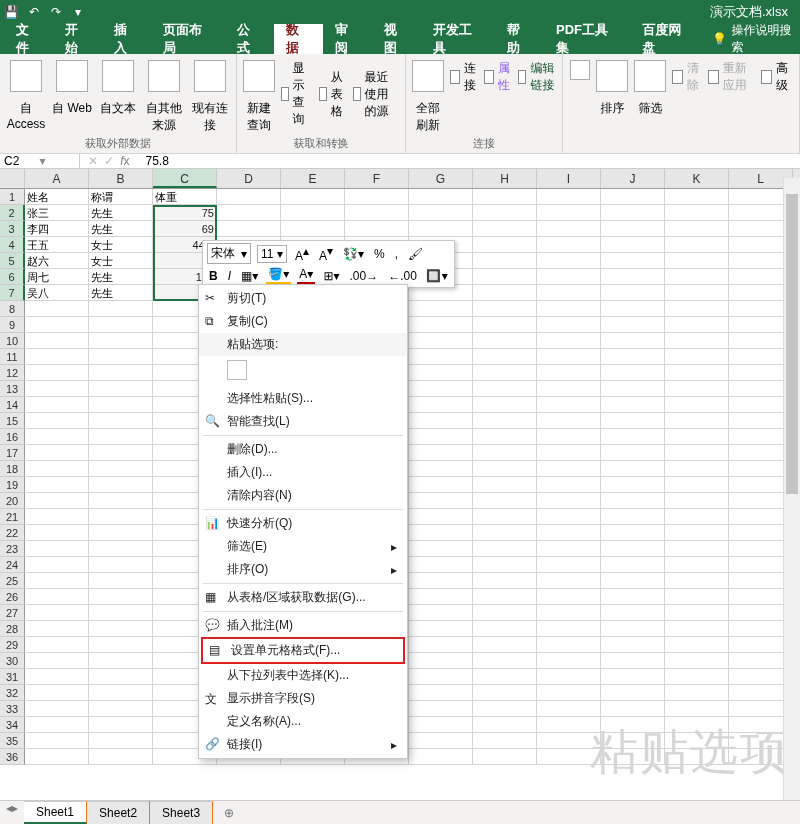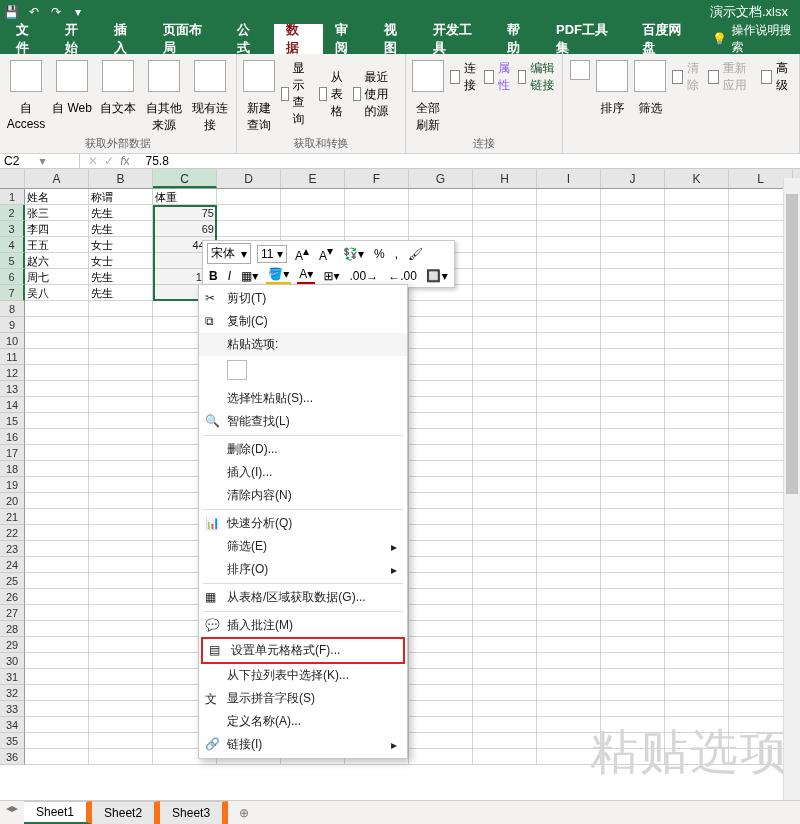--- a/index.html
+++ b/index.html
@@ -65,21 +65,21 @@
 .context-menu .highlight { border: 2px solid #e02020; margin: 0 2px; }
 .context-menu .sub-icons { padding: 4px 10px 4px 28px; }
 .context-menu .sub-icons span { display: inline-block; width: 20px; height: 20px; border: 1px solid #bbb; margin-right: 2px; }
 
 
 .watermark { position: absolute; right: 10px; bottom: 40px; font-size: 48px; color: #d6d6d6; font-family: "SimSun"; letter-spacing: 2px; pointer-events: none; }
 
 
 .sheet-tabs { position: absolute; bottom: 0; left: 0; right: 0; height: 24px; background: #f3f2f1; border-top: 1px solid #ccc; display: flex; align-items: stretch; padding-left: 24px; }
 .sheet-tabs .nav { position: absolute; left: 0; width: 24px; display:flex; align-items:center; justify-content:center; color:#777; }
-.sheet-tab { padding: 0 12px; border-right: 6px solid #f97316; border-top: 1px solid #ccc; display: flex; align-items: center; background: #fff; }
+.sheet-tab { padding: 0 12px; border-right: 1px solid #f97316; border-top: 1px solid #ccc; display: flex; align-items: center; background: #fff; }
 .sheet-tab.active { border-bottom: 2px solid #217346; background: #fff; }
 .sheet-tab.inactive { background: #e8e8e8; }
 .new-sheet { width: 24px; display:flex; align-items:center; justify-content:center; color:#777; margin-left:4px;}
 
 .scrollbar-v { position: absolute; right: 0; top: 178px; bottom: 24px; width: 17px; background: #f0f0f0; border-left: 1px solid #ddd;}
 .scrollbar-v .thumb { position: absolute; left: 2px; right: 2px; top: 16px; height: 300px; background: #c4c4c4;}
 </style>
 </head>
 <body>
 

